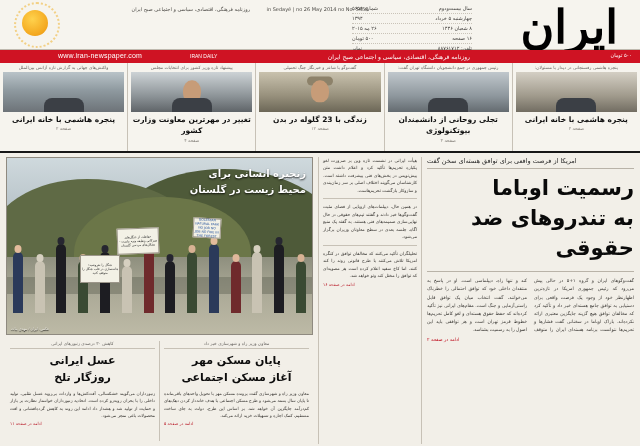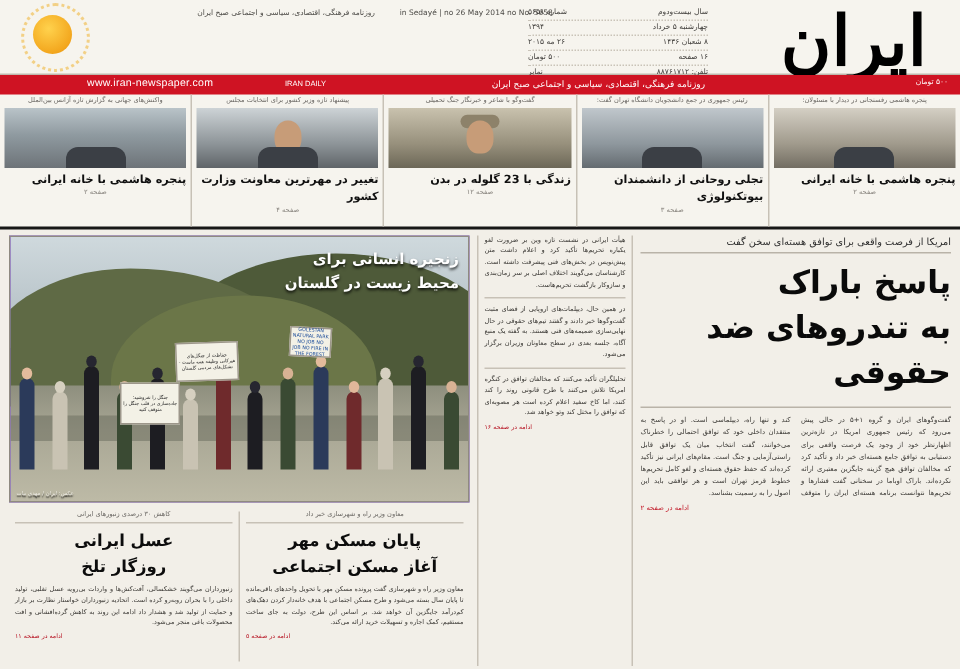--- a/index.html
+++ b/index.html
@@ -122,35 +122,35 @@
   .t-photo .body {
     position: absolute; left: 50%; bottom: 0; transform: translateX(-50%);
     width: 40px; height: 14px; background: #3b3f45; border-radius: 8px 8px 0 0;
   }
   .t-photo .hat {
     position: absolute; left: 50%; top: 22%; transform: translate(-50%,-50%);
     width: 26px; height: 9px; border-radius: 6px; background: #8d826a;
   }
   .t-title {
     font-size: 7.5px; font-weight: bold; color: #101010;
-    text-align: right; line-height: 1.5; font-family: "DejaVu Sans", sans-serif;
+    text-align: center; line-height: 1.5; font-family: "DejaVu Sans", sans-serif;
   }
   .t-page { font-size: 4.5px; color: #86827c; text-align: center; margin-top: 1px; }
 
   
   .main {
     display: flex; flex-direction: row-reverse;
     height: 291px; padding: 4px 6px 0;
   }
   .col-right { width: 212px; padding: 0 0 0 5px; direction: rtl; }
   .col-mid   { width: 104px; border-left: 1px solid #c7c1b6; border-right: 1px solid #c7c1b6; padding: 0 4px; direction: rtl; }
   .col-left  { flex: 1; padding: 0 5px 0 0; }
 
   .lead-kicker {
-    font-size: 6.5px; color: #2a2a2a; direction: rtl; text-align: right;
+    font-size: 6.5px; color: #2a2a2a; direction: rtl; text-align: left;
     border-bottom: 1px solid #b9b3a8; padding-bottom: 3px; margin-bottom: 5px;
   }
   .lead-head {
     direction: rtl; text-align: right;
     font-size: 21px; font-weight: bold; color: #0a0a0a;
     line-height: 1.42; letter-spacing: -.3px;
     font-family: "DejaVu Sans", sans-serif;
   }
   .lead-head .l2 { display: block; }
   .lead-rule { height: 1px; background: #b9b3a8; margin: 8px 0 5px; }
@@ -329,21 +329,21 @@
 با خانه ایرانی</div>
       <div class="t-page">صفحه ۲</div>
     </div>
   </div>
 
   <div class="main">
 
     <div class="col-right">
       <div class="lead-kicker">امریکا از فرصت واقعی برای توافق هسته‌ای سخن گفت</div>
       <div class="lead-head">
-        <span class="l2">پاسخ باراک</span>
+        <span class="l2">رسمیت اوباما</span>
         <span class="l2">به تندروهای ضد حقوقی</span>
       </div>
       <div class="lead-rule"></div>
       <div class="lead-body">
         <span>گفت‌وگوهای ایران و گروه ۱+۵ در حالی پیش می‌رود که رئیس جمهوری امریکا در تازه‌ترین اظهارنظر خود از وجود یک فرصت واقعی برای دستیابی به توافق جامع هسته‌ای خبر داد و تأکید کرد که مخالفان توافق هیچ گزینه جایگزین معتبری ارائه نکرده‌اند. باراک اوباما در سخنانی گفت فشارها و تحریم‌ها نتوانست برنامه هسته‌ای ایران را متوقف کند و تنها راه، دیپلماسی است.</span>
         <span>او در پاسخ به منتقدان داخلی خود که توافق احتمالی را خطرناک می‌خوانند، گفت انتخاب میان یک توافق قابل راستی‌آزمایی و جنگ است. مقام‌های ایرانی نیز تأکید کرده‌اند که حفظ حقوق هسته‌ای و لغو کامل تحریم‌ها خطوط قرمز تهران است و هر توافقی باید این اصول را به رسمیت بشناسد.</span>
       </div>
       <div class="lead-more">ادامه در صفحه ۲</div>
     </div>
 

